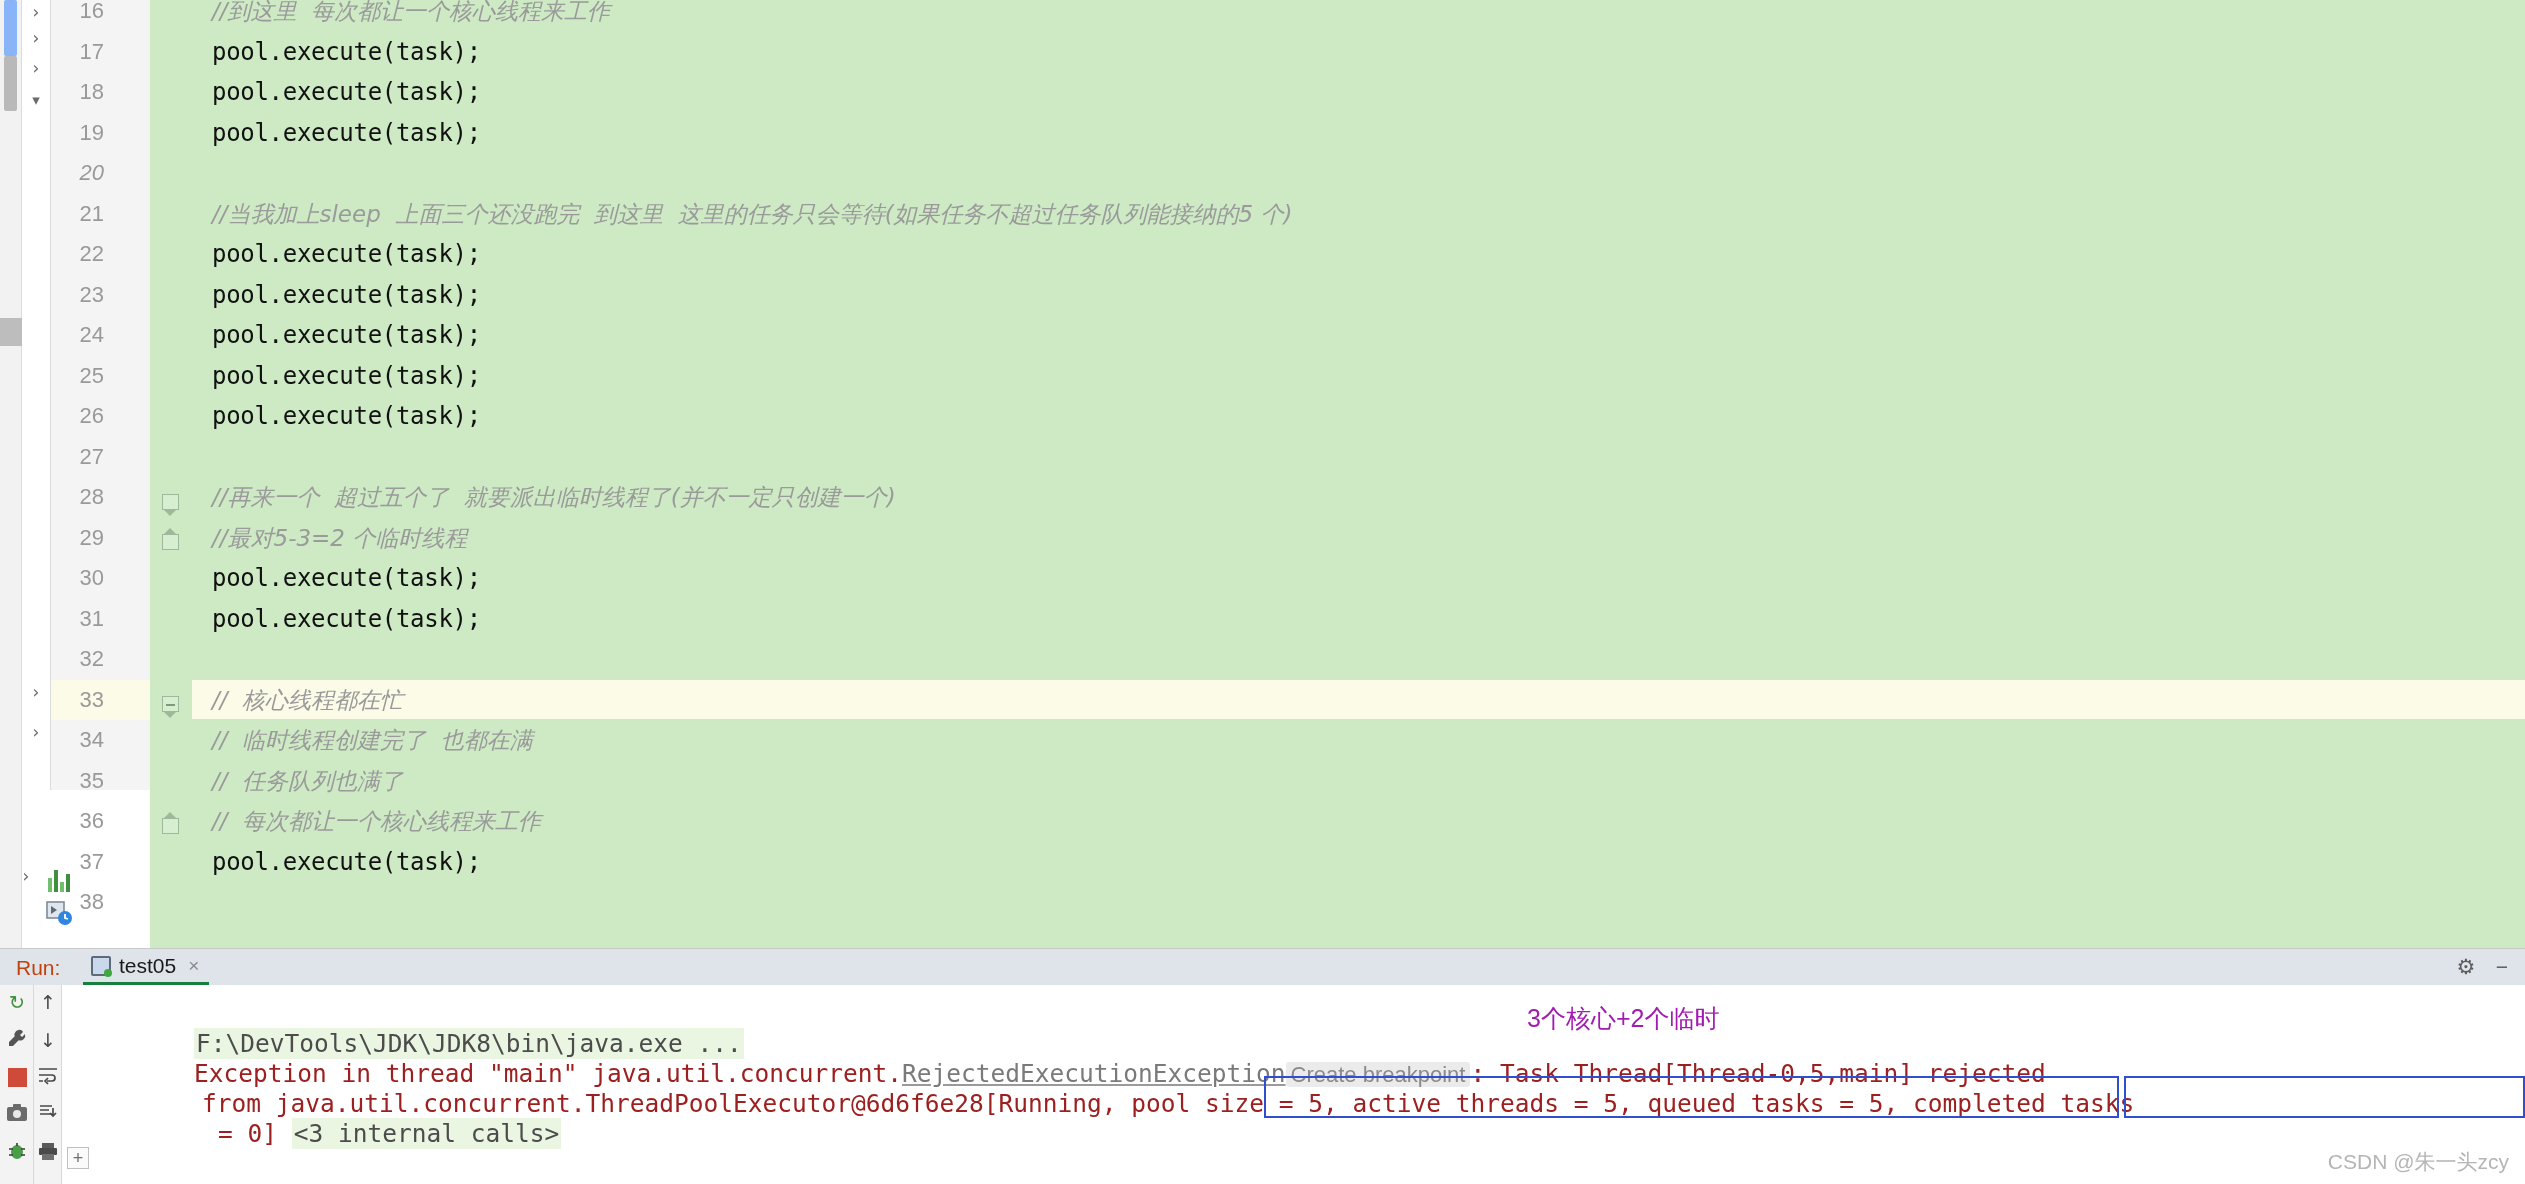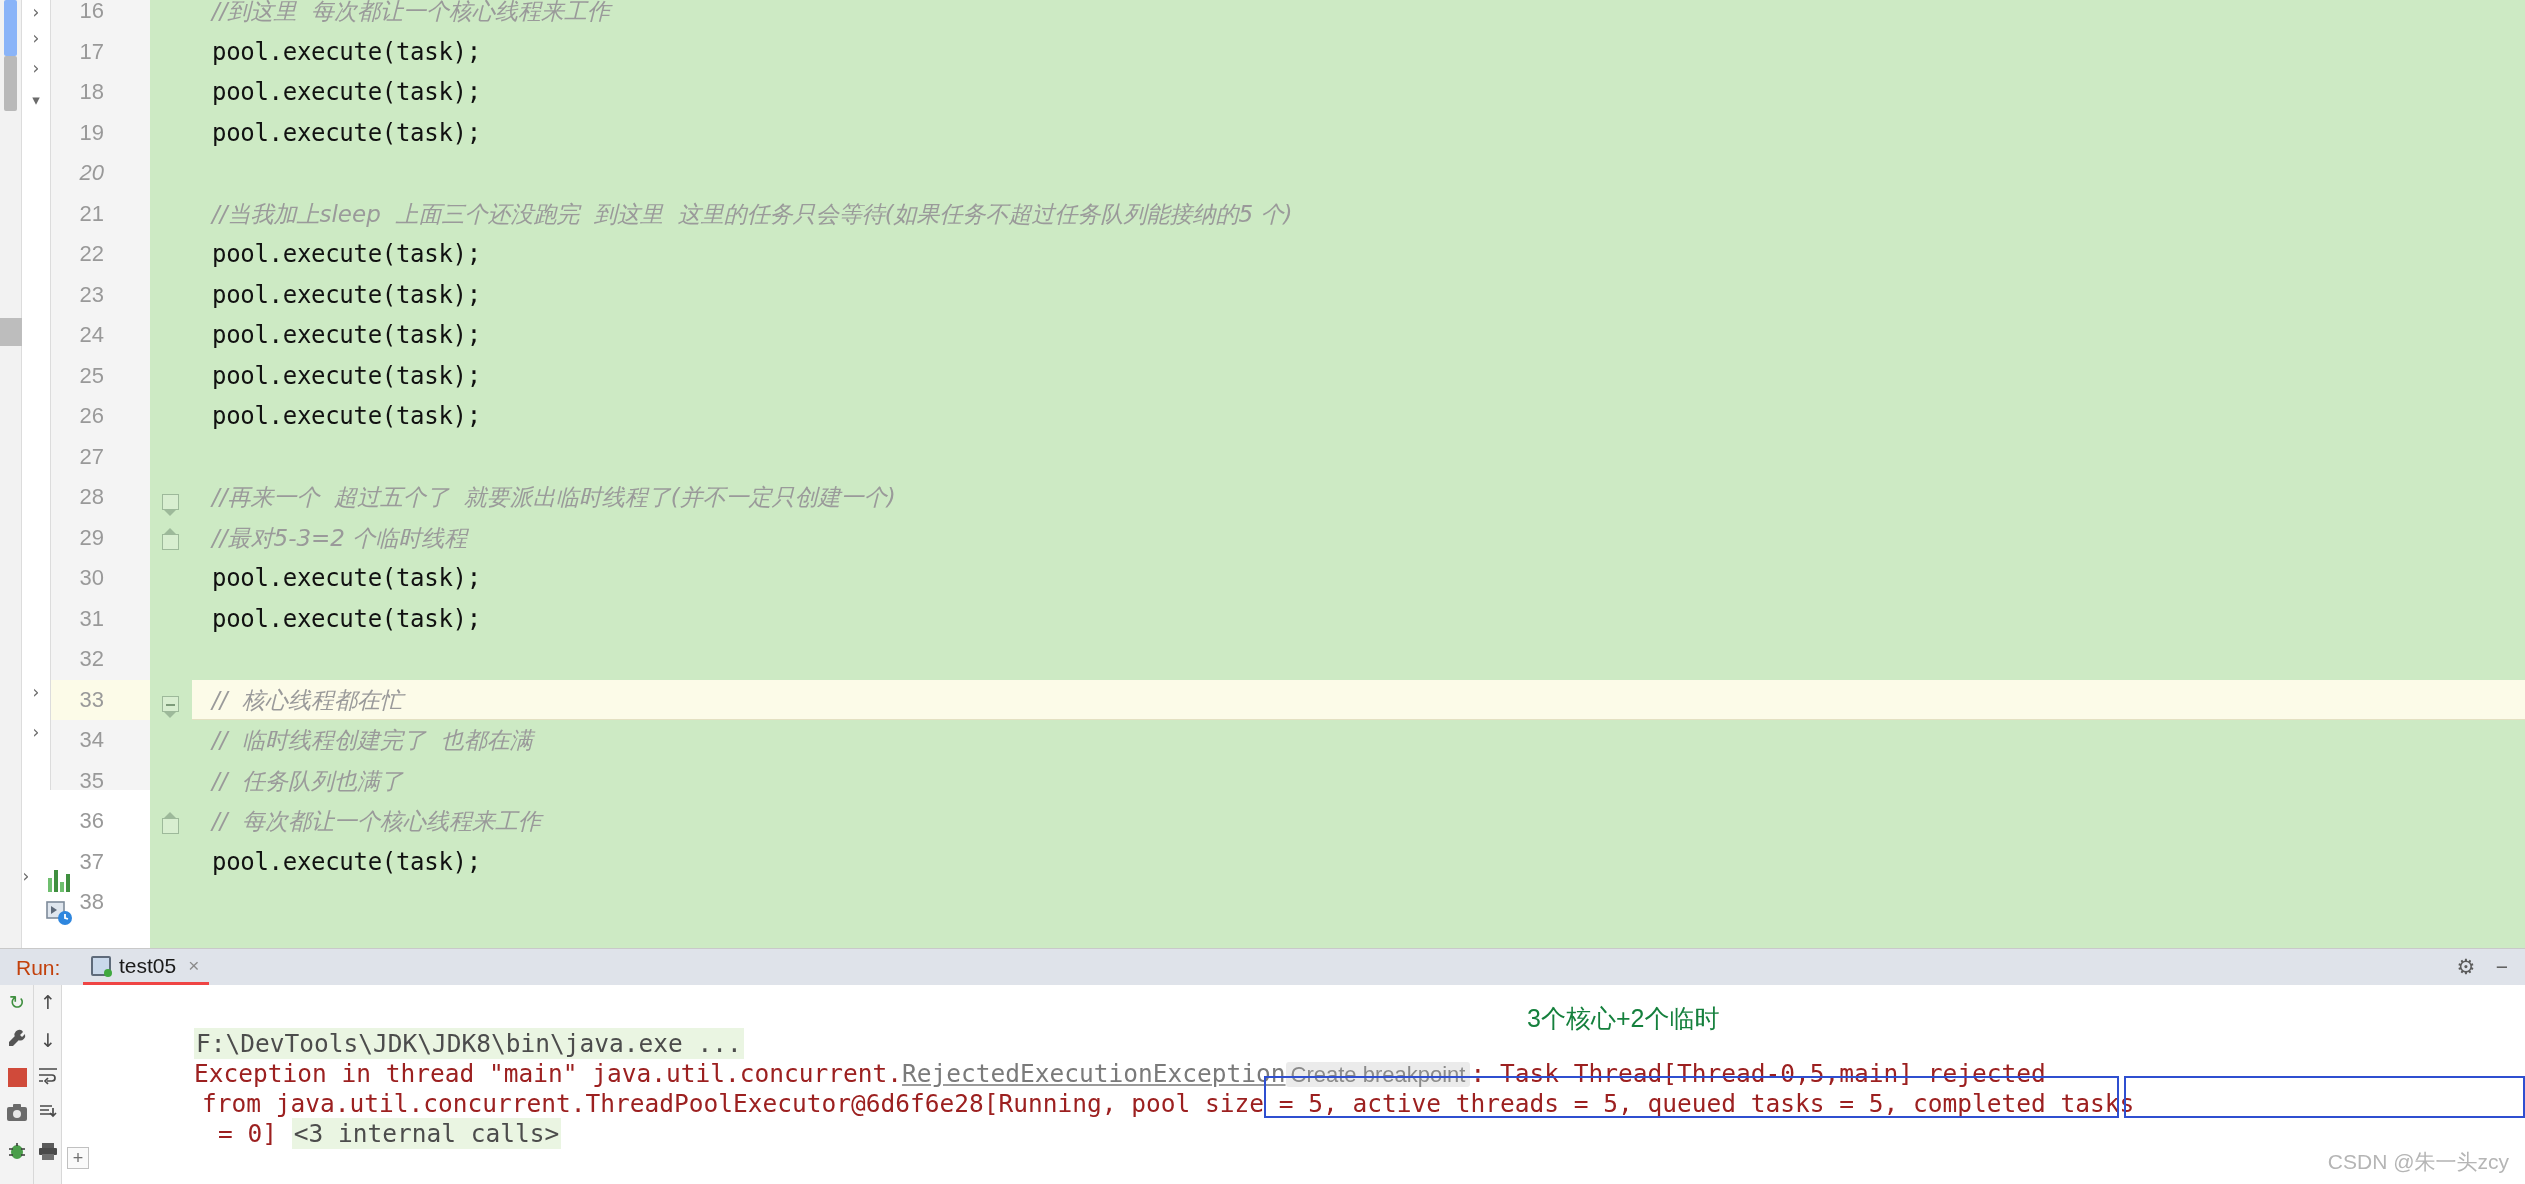--- a/index.html
+++ b/index.html
@@ -143,21 +143,21 @@
     position: absolute; left: 0; top: 0; width: 100%; height: 36px;
     background: #dfe3ea;
   }
   .run-label {
     position: absolute; left: 16px; top: 7px;
     font-size: 21px; color: #c2410c;
   }
   .run-tab {
     position: absolute; left: 83px; top: 0; height: 36px;
     padding: 0 10px 0 8px; display: flex; align-items: center; gap: 8px;
-    border-bottom: 3px solid #ef4444;
+    border-bottom: 3px solid #15803d;
   }
   .run-tab-icon {
     position: relative; width: 20px; height: 20px;
     background: #c9d8ea; border: 2px solid #5e6a7a; border-radius: 2px;
   }
   .run-tab-icon::after {
     content: ""; position: absolute; right: -3px; bottom: -3px;
     width: 8px; height: 8px; background: #3fa83f; border-radius: 50%;
   }
   .run-tab-label { font-size: 21px; color: #1a1a1a; }
@@ -211,21 +211,21 @@
     padding: 0 5px; font-family: "Liberation Sans", sans-serif; font-size: 22px;
   }
   .expand-plus {
     position: absolute; left: 5px; top: 162px;
     width: 22px; height: 22px; border: 1px solid #c0c0c0; background: #fafafa;
     color: #6f6f6f; font-size: 18px; line-height: 20px; text-align: center;
   }
 
   
   .anno-text {
-    position: absolute; color: #15803d; font-size: 25px;
+    position: absolute; color: #a21caf; font-size: 25px;
     font-family: "Liberation Sans", sans-serif; white-space: nowrap;
   }
   .anno-box {
     position: absolute; border: 2.5px solid #2f4fd0; background: transparent;
   }
   .watermark {
     position: absolute; right: 16px; bottom: 8px;
     color: #b5b5b5; font-size: 21px; font-family: "Liberation Sans", sans-serif;
   }
 </style>

